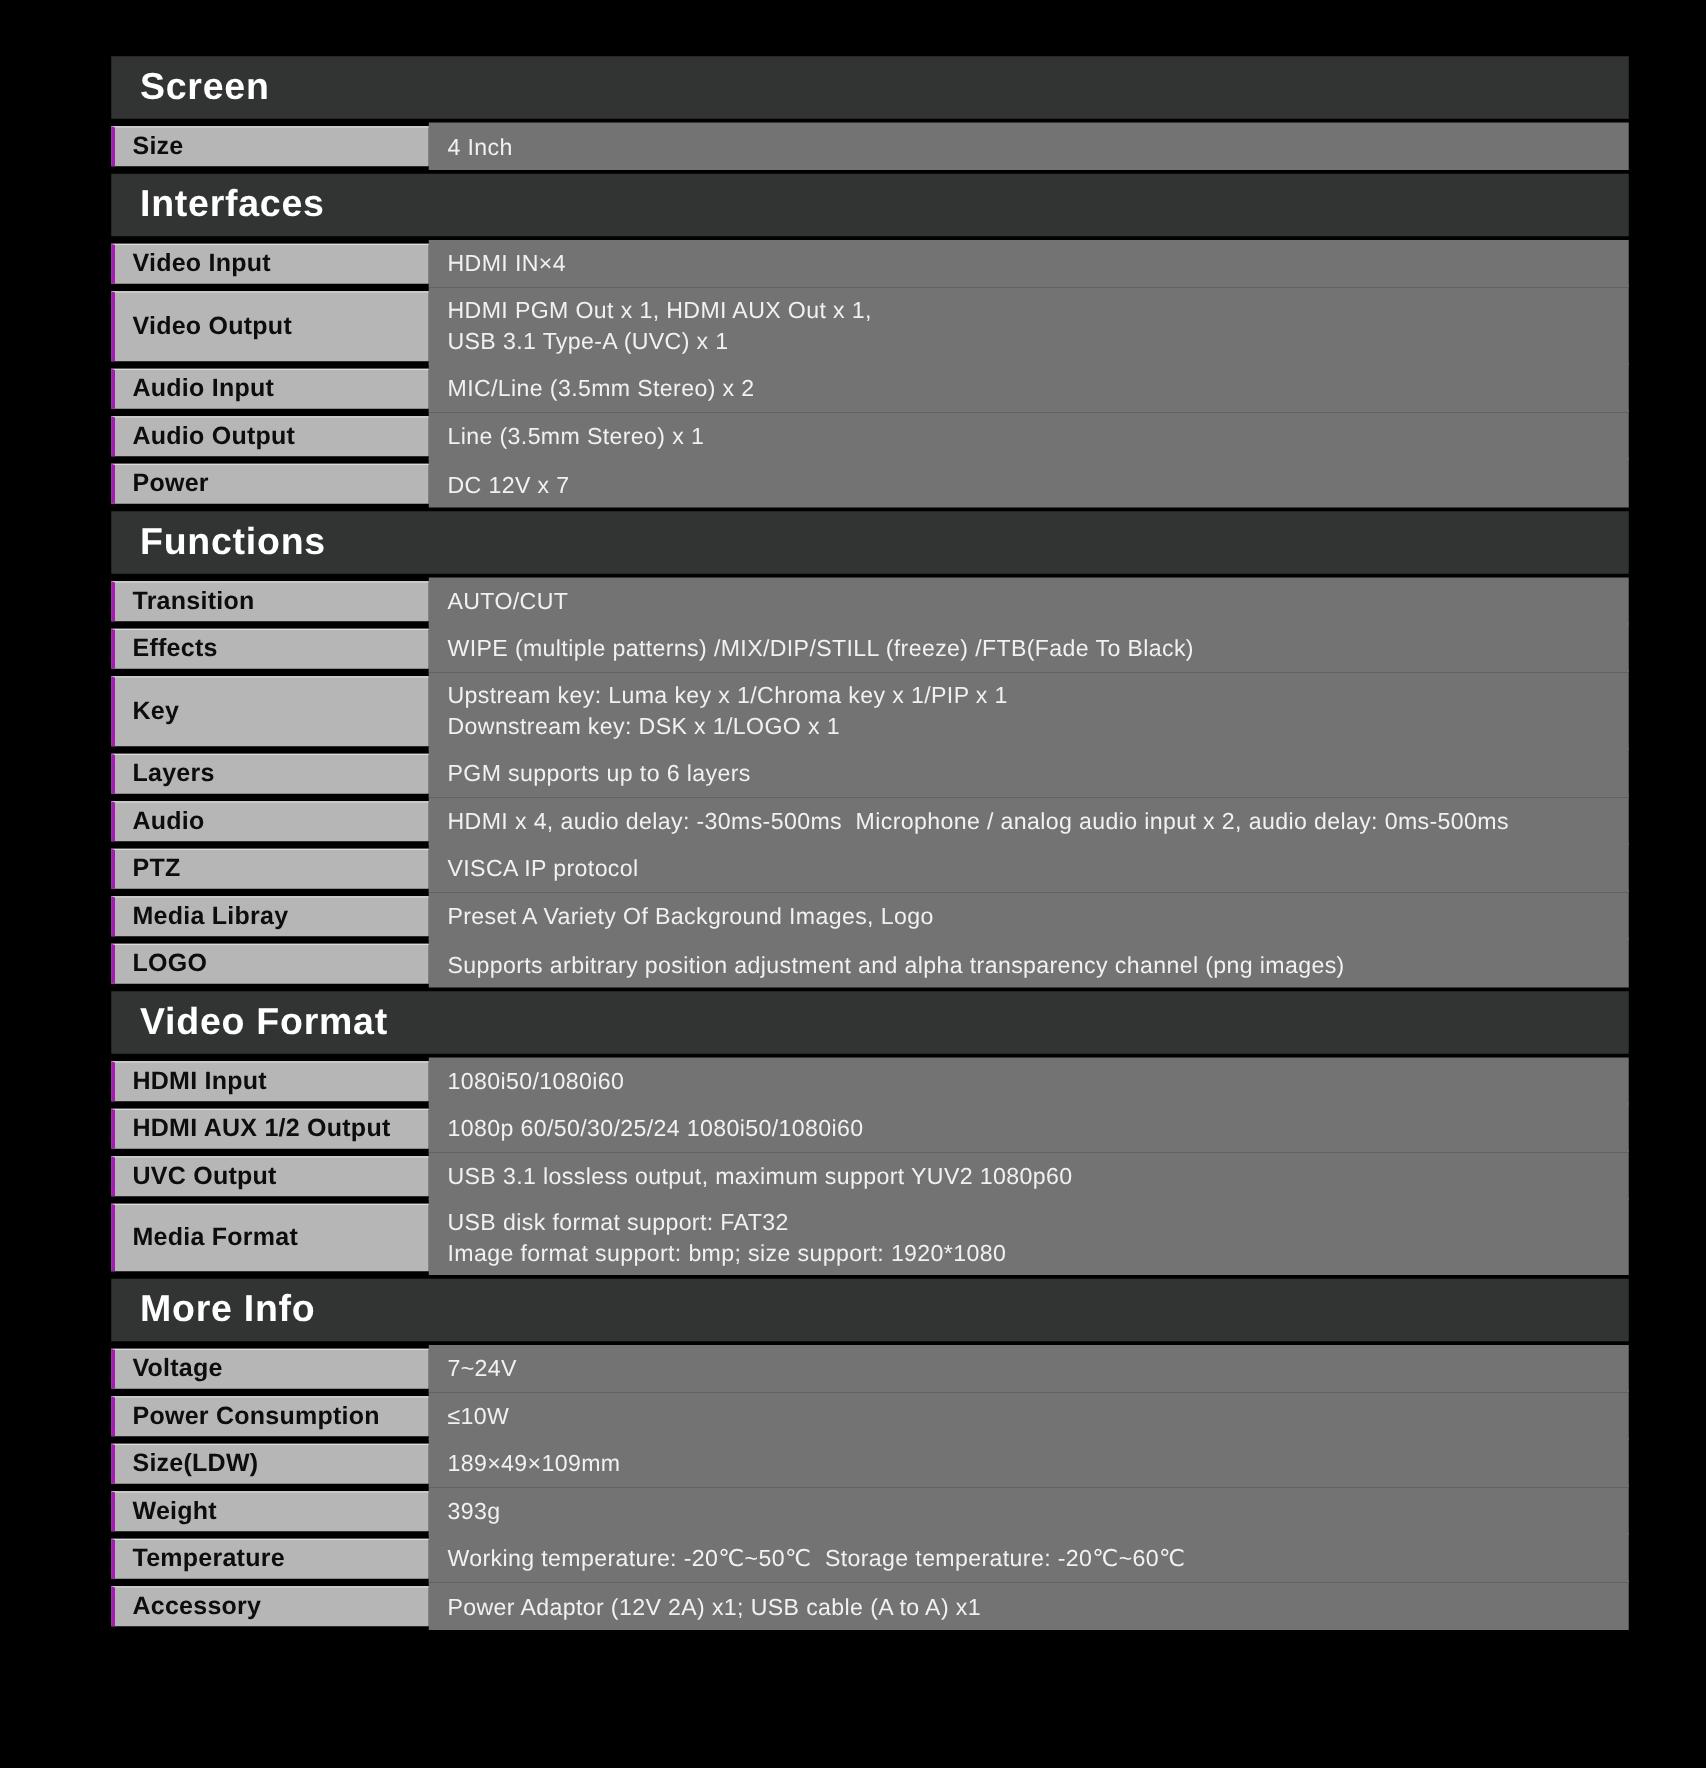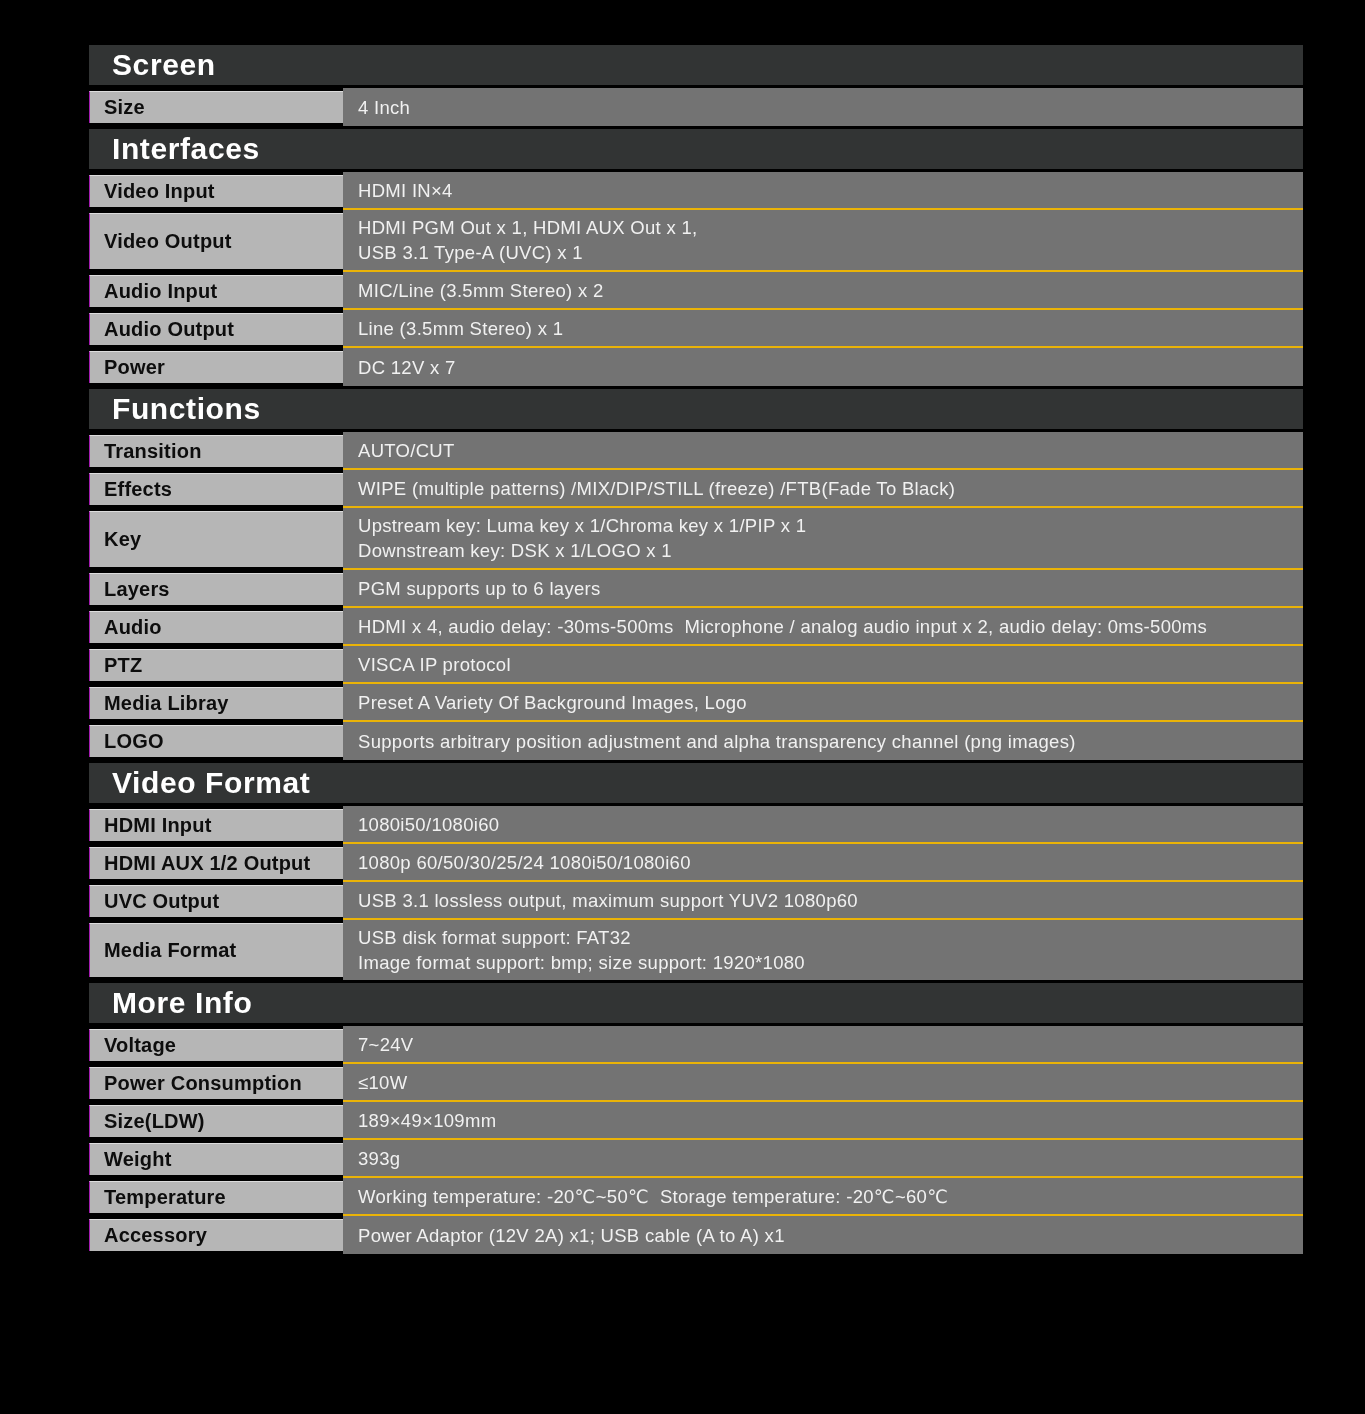--- a/index.html
+++ b/index.html
@@ -11,39 +11,39 @@
     position: relative;
   }
   #spec-table {
     position: absolute;
     left: 89px; top: 45px;
     width: 1214px;
   }
   .section { margin-bottom: 3px; }
   .section-header {
     background: #323434;
-    height: 40px;
+    height: 50px;
     display: flex;
     align-items: center;
     padding-left: 23px;
     margin-bottom: 3px;
   }
   .section-title {
     color: #ffffff;
     font-size: 30px;
     font-weight: bold;
     letter-spacing: 0.6px;
   }
   .row { display: flex; }
-  .row:not(:last-child) .value-cell { border-bottom: 2px solid #eab308; }
+  .row:not(:last-child) .value-cell { border-bottom: 2px solid #737373; }
   .label-cell {
     flex: 0 0 254px;
     background: #b6b6b6;
     border-top: 1px solid #dcdcdc;
-    border-left: 1px solid #a21caf;
+    border-left: 3px solid #a21caf;
     margin: 3px 0;
     display: flex;
     align-items: center;
     padding: 2px 8px 2px 14px;
   }
   .label-text {
     color: #0d0d0d;
     font-weight: bold;
     font-size: 20px;
     letter-spacing: 0.2px;

